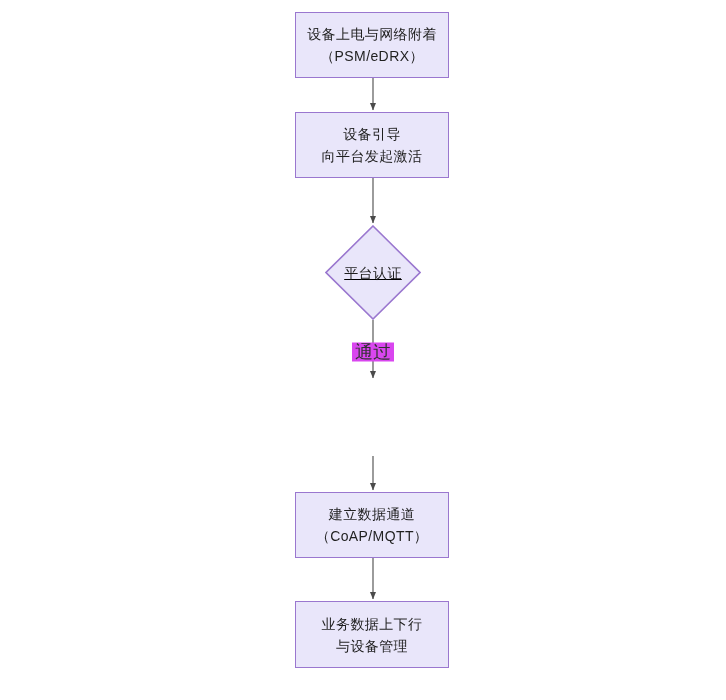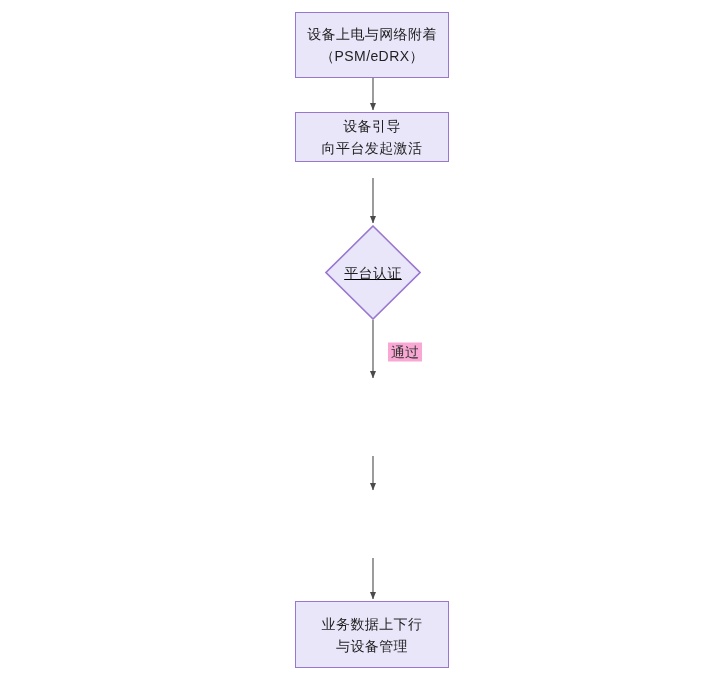--- a/index.html
+++ b/index.html
@@ -61,28 +61,27 @@
     top: 0;
     width: 100%;
     height: 100%;
   }
   .node-decision .node-label {
     position: relative;
     z-index: 2;
   }
   .edge-label {
     position: absolute;
-    background: #f9a8d4;
+    background: #d946ef;
     color: #333333;
-    font-size: 14px;
+    font-size: 18px;
     line-height: 17px;
     padding: 1px 3px;
     white-space: nowrap;
     transform: translate(-50%, -50%);
-    margin-left: 32px;
   }
 </style>
 </head>
 <body>
 
 <div id="flow-canvas">
 
   <svg class="edge-layer" width="726" height="700" viewBox="0 0 726 700">
     <defs>
       <marker id="arrowhead" markerWidth="9" markerHeight="9" refX="7.4" refY="3.2" orient="auto" markerUnits="userSpaceOnUse">
@@ -105,34 +104,38 @@
     <g>
       <line x1="373" y1="558" x2="373" y2="599" stroke="#595959" stroke-width="1.2" marker-end="url(#arrowhead)"></line>
     </g>
   </svg>
 
   <div class="node node-process" style="left:295px; top:12px; width:154px; height:66px;">
     <div class="node-label">设备上电与网络附着
 （PSM/eDRX）</div>
   </div>
 
-  <div class="node node-process" style="left:295px; top:112px; width:154px; height:50px;">
+  <div class="node node-process" style="left:295px; top:112px; width:154px; height:66px;">
     <div class="node-label">设备引导
 向平台发起激活</div>
   </div>
 
   <div class="node-decision" style="left:325px; top:225px; width:96px; height:95px;text-decoration:underline;">
     <svg class="diamond-shape" viewBox="0 0 96 95" preserveAspectRatio="none">
       <polygon points="48,1 95,47.5 48,94 1,47.5" fill="#e9e6fa" stroke="#9a77cf" stroke-width="1.6"></polygon>
     </svg>
     <div class="node-label">平台认证</div>
   </div>
 
   <div class="edge-label" style="left:373px; top:352px;">通过</div>
 
 
+  <div class="node node-process" style="left:295px; top:492px; width:154px; height:66px;">
+    <div class="node-label">建立数据通道
+（CoAP/MQTT）</div>
+  </div>
 
   <div class="node node-process" style="left:295px; top:601px; width:154px; height:67px;">
     <div class="node-label">业务数据上下行
 与设备管理</div>
   </div>
 
 </div>
 
 </body></html>

